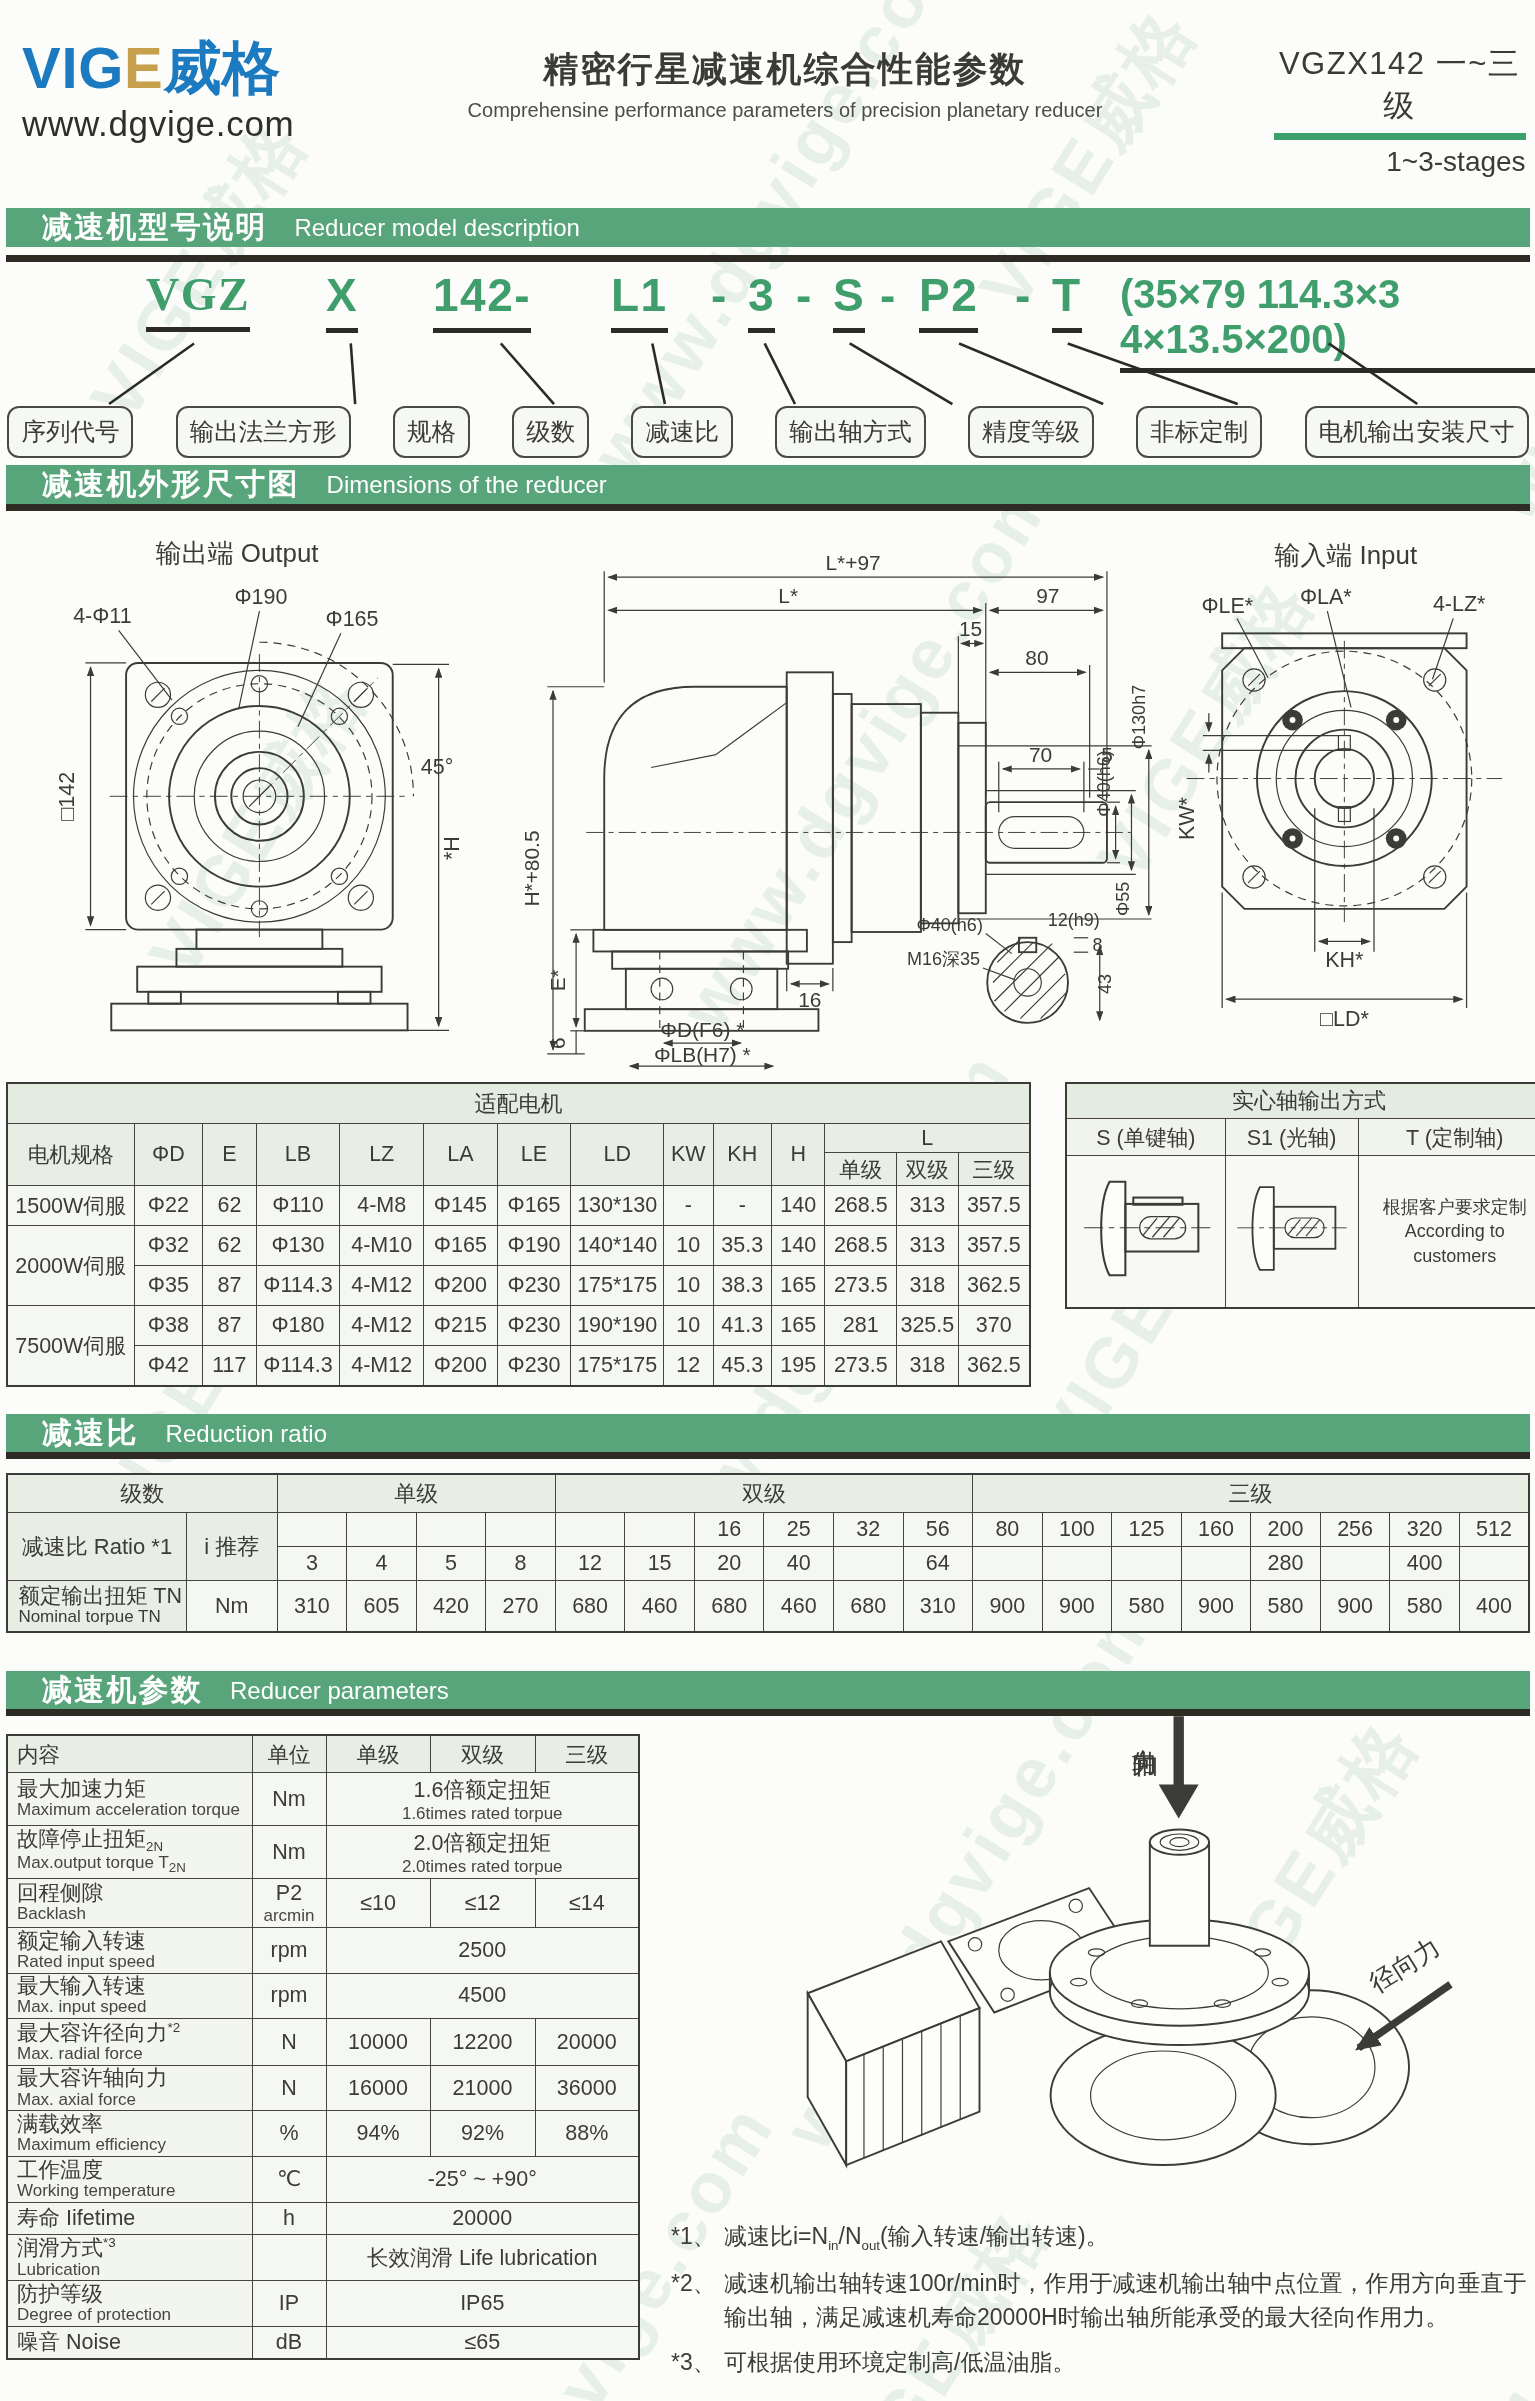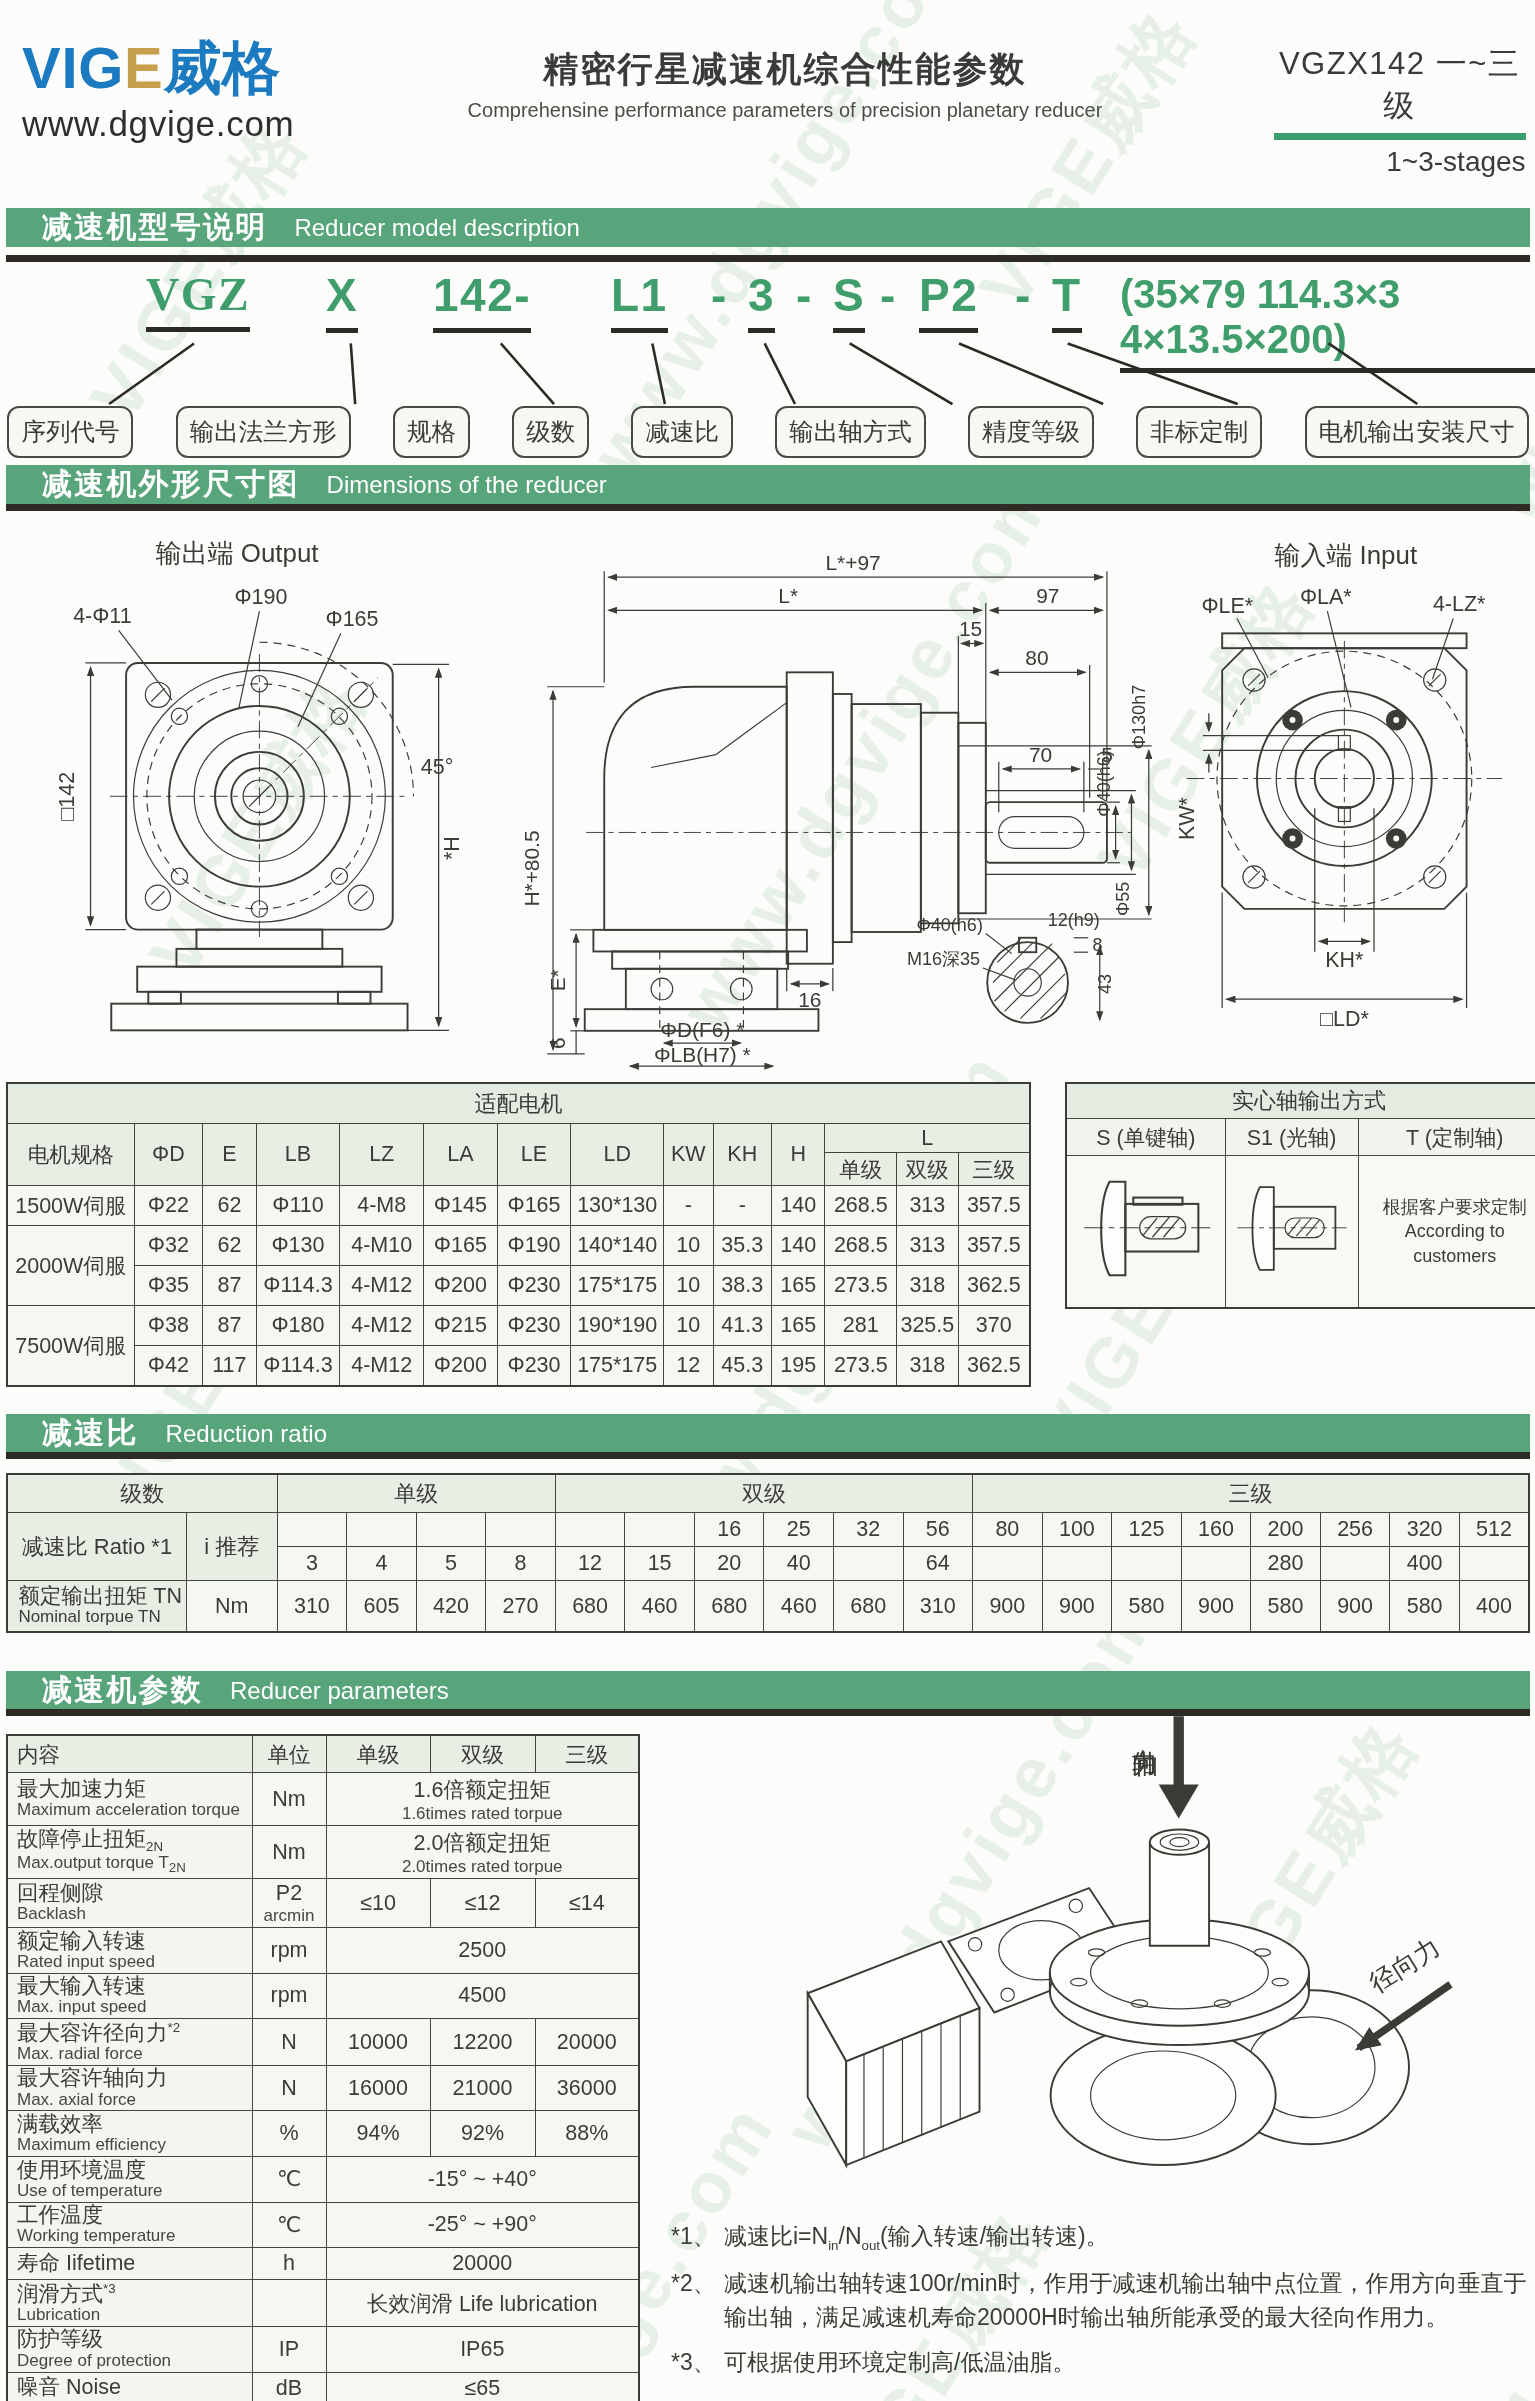--- a/index.html
+++ b/index.html
@@ -758,28 +758,20 @@
             <div class="lzh">满载效率</div>
             <div class="len">Maximum efficiency</div>
           </td>
       <td>%</td>
       <td>94%</td>
           <td>92%</td>
           <td>88%</td>
     </tr>
     <tr>
       <td class="lbl">
-            <div class="lzh">使用环境温度</div>
-            <div class="len">Use of temperature</div>
-          </td>
-      <td>℃</td>
-      <td colspan="3">-15° ~ +40°</td>
-    </tr>
-    <tr>
-      <td class="lbl">
             <div class="lzh">工作温度</div>
             <div class="len">Working temperature</div>
           </td>
       <td>℃</td>
       <td colspan="3">-25° ~ +90°</td>
     </tr>
     <tr class="shrt">
       <td class="lbl">
             <div class="lzh">寿命 Iifetime</div>
           </td>

